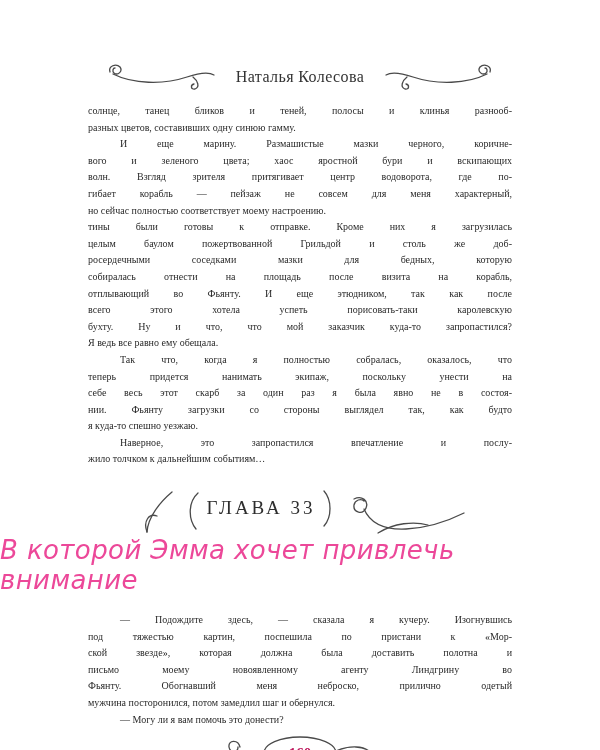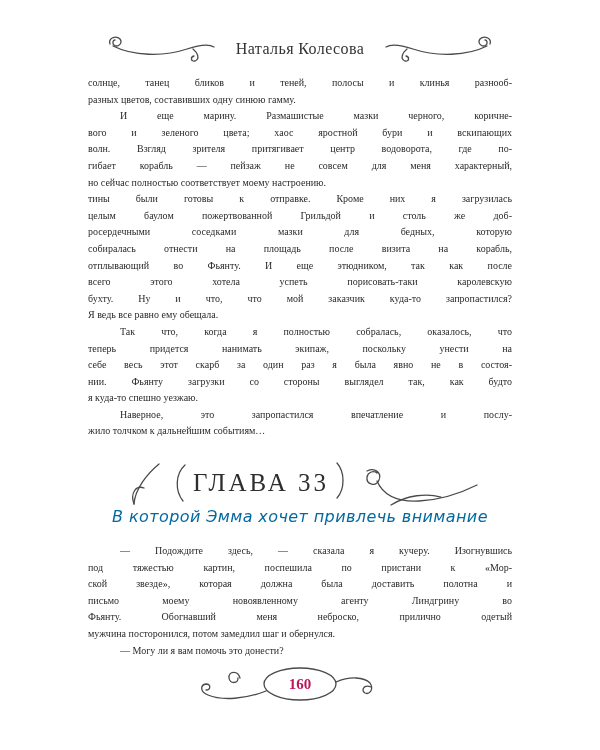--- a/index.html
+++ b/index.html
@@ -7,21 +7,21 @@
     position:relative;
     width:600px;height:750px;
     background:#ffffff;
     overflow:hidden;
     color:#2a2a2a;
     font-family:"Liberation Serif","DejaVu Serif",serif;
   }
   
   .header{
     padding-top:34px;
-    display:flex;align-items:center;justify-content:center;gap:19px;
+    display:flex;align-items:center;justify-content:center;gap:19px;margin-top:28px;
   }
   .author{
     font-size:16px;color:#333;letter-spacing:.4px;white-space:nowrap;
   }
   .orn{stroke:#4a4a4a;fill:none;stroke-width:1.3;stroke-linecap:round;}
   .flip{transform:scaleX(-1);}
   
   .body{margin:0 88px;}
   .sec1{margin-top:11px;}
   .sec2{margin-top:17px;}
@@ -31,29 +31,29 @@
     text-align:justify;text-align-last:justify;
   }
   .line.last{text-align-last:left;}
   .line.indent{padding-left:32px;}
   
   .chapter{
     margin-top:21px;
     display:flex;align-items:flex-start;justify-content:center;
   }
   .chtitle{
-    font-size:25px;letter-spacing:3px;color:#2e2e2e;
+    font-size:19px;letter-spacing:3px;color:#2e2e2e;
     margin:8px 2px 0 2px;white-space:nowrap;
   }
   .subtitle{
     margin-top:-4px;
-    text-align:center;
+    text-align:left;
     font-family:"DejaVu Sans",cursive;
     font-style:italic;
-    font-size:16px;color:#0369a1;letter-spacing:.4px;
+    font-size:26px;color:#ec4899;letter-spacing:.4px;
   }
   
   .pagenum{
     position:relative;
     width:232px;height:42px;
     margin:6px auto 0;
   }
   .pagenum svg{position:absolute;left:0;top:0;}
   .num{
     position:absolute;left:0;top:0;width:100%;height:38px;

